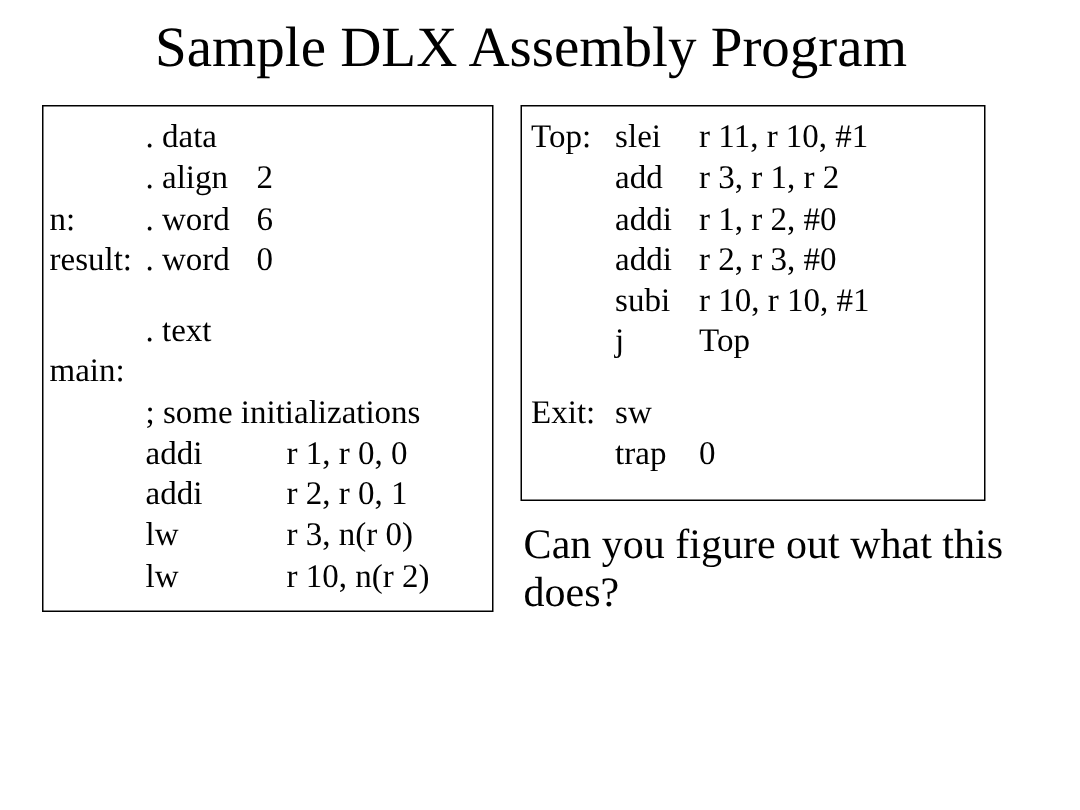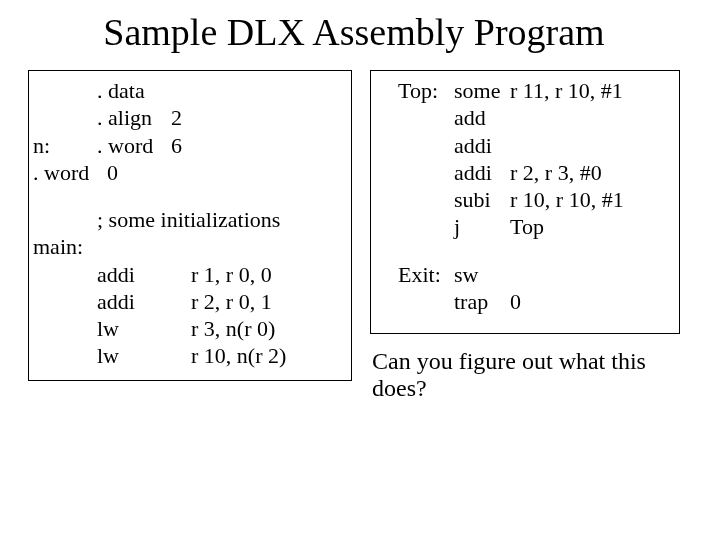--- a/index.html
+++ b/index.html
@@ -47,26 +47,26 @@
 
   
   .l-lab  { display:inline-block; width: 64px; }
   .l-op   { display:inline-block; width: 74px; }
   .l-arg  { display:inline-block; }
   .l-comment { display:inline-block; padding-left: 64px; }
   .l-op2  { display:inline-block; width: 94px; padding-left: 64px; }
   .l-arg2 { display:inline-block; }
 
   
-  .r-lab { display:inline-block; width: 56px; margin-left: 21px; }
+  .r-lab { display:inline-block; width: 56px; }
   .r-op  { display:inline-block; width: 56px; }
   .r-arg { display:inline-block; }
 
   .caption {
-    font-size: 24px;
+    font-size: 28px;
     margin: 14px 0 0 2px;
   }
 </style>
 </head>
 <body>
 
 <div class="slide">
   <h1 class="title">Sample DLX Assembly Program</h1>
 
   <div class="panels">
@@ -82,33 +82,38 @@
         <span class="l-lab"></span>
         <span class="l-op">. align</span>
         <span class="l-arg">2</span>
       </div>
       <div class="row">
         <span class="l-lab">n:</span>
         <span class="l-op">. word</span>
         <span class="l-arg">6</span>
       </div>
       <div class="row">
+        <span class="l-lab">result:</span>
         <span class="l-op">. word</span>
         <span class="l-arg">0</span>
       </div>
 
       <div class="gap"></div>
 
-
       <div class="row">
-        <span class="l-comment">; some initializations</span>
+        <span class="l-lab"></span>
+        <span class="l-op">. text</span>
       </div>
 
       <div class="row">
         <span>main:</span>
+      </div>
+
+      <div class="row">
+        <span class="l-comment">; some initializations</span>
       </div>
 
       <div class="row">
         <span class="l-op2">addi</span>
         <span class="l-arg2">r 1, r 0, 0</span>
       </div>
       <div class="row">
         <span class="l-op2">addi</span>
         <span class="l-arg2">r 2, r 0, 1</span>
       </div>
@@ -119,30 +124,32 @@
       <div class="row">
         <span class="l-op2">lw</span>
         <span class="l-arg2">r 10, n(r 2)</span>
       </div>
     </div>
 
     <div>
       <div class="panel panel-right code">
         <div class="row">
           <span class="r-lab">Top:</span>
-          <span class="r-op">some</span>
+          <span class="r-op">slei</span>
           <span class="r-arg">r 11, r 10, #1</span>
         </div>
         <div class="row">
           <span class="r-lab"></span>
           <span class="r-op">add</span>
+          <span class="r-arg">r 3, r 1, r 2</span>
         </div>
         <div class="row">
           <span class="r-lab"></span>
           <span class="r-op">addi</span>
+          <span class="r-arg">r 1, r 2, #0</span>
         </div>
         <div class="row">
           <span class="r-lab"></span>
           <span class="r-op">addi</span>
           <span class="r-arg">r 2, r 3, #0</span>
         </div>
         <div class="row">
           <span class="r-lab"></span>
           <span class="r-op">subi</span>
           <span class="r-arg">r 10, r 10, #1</span>

